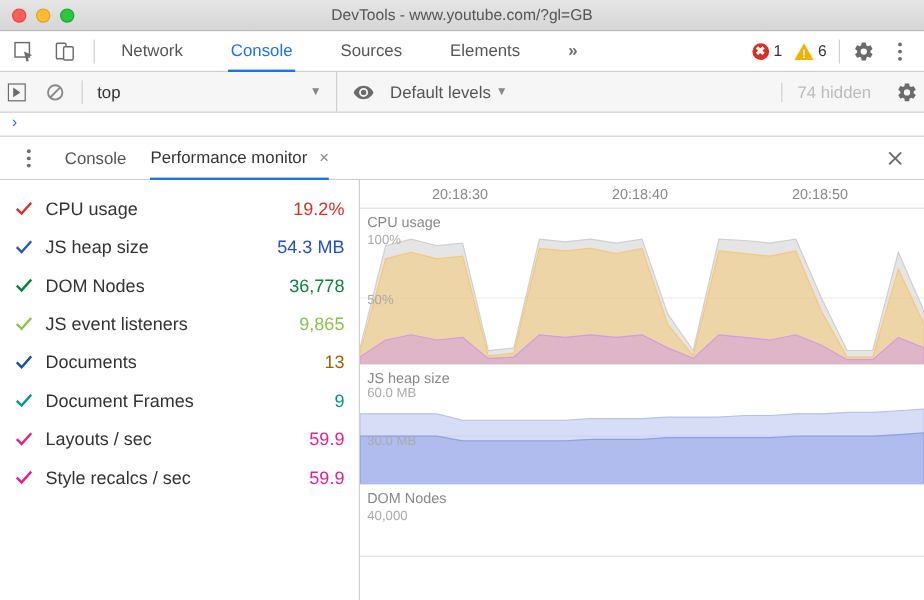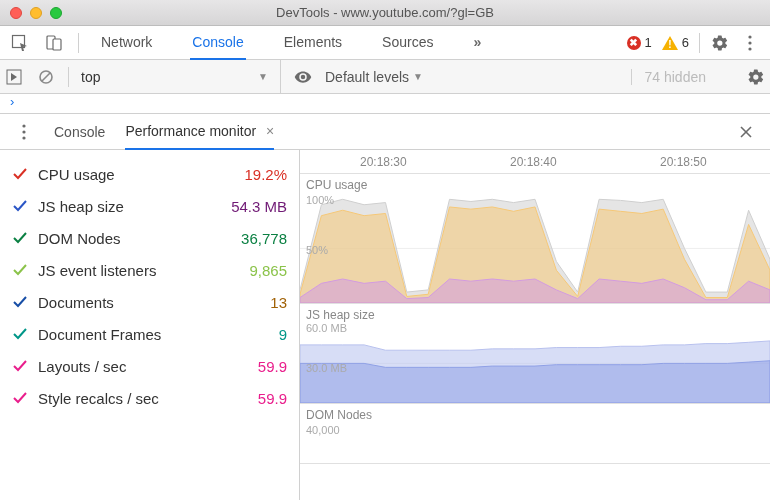--- a/index.html
+++ b/index.html
@@ -29,21 +29,21 @@
   .warn-tri svg { display:block; }
   .gear svg, .kebab svg { display:block; }
 
   
   .ctrlrow { height: 34px; border-bottom: 1px solid #d0d0d0; display:flex; align-items:center; padding:0 4px; gap:12px; background:#f6f6f6; }
   .ctx-select { flex:0 0 200px; display:flex; align-items:center; justify-content:space-between; border-right:1px solid #d0d0d0; padding-right:12px; height:100%; }
   .ctx-select .ctx-label { color:#333; }
   .filter-input { border:1px solid #d0d0d0; background:#fff; height:24px; padding:0 6px; font-size:13px; width:84px; color:#888; }
   .levels { color:#555; display:flex; align-items:center; gap:4px; }
   .hidden-count { color:#bbb; border-left:1px solid #d0d0d0; padding:0 12px; height:100%; display:flex; align-items:center; }
-  .right-gap { margin-left:auto; display:flex; align-items:center; gap:28px; }
+  .right-gap { margin-left:auto; display:flex; align-items:center; gap:8px; }
   .prompt-row { height:20px; border-bottom:1px solid #d0d0d0; color:#1a73e8; padding-left:10px; font-family:monospace; font-size:13px; }
 
   
   .drawerrow { height:36px; border-bottom:1px solid #d0d0d0; display:flex; align-items:center; padding:0 14px; gap:20px; }
   .drawertab { color:#555; font-size:14px; padding:9px 0 9px; cursor:pointer; }
   .drawertab.active { color:#333; border-bottom:2px solid #1a73e8; margin-bottom:-1px; }
   .drawertab .close { margin-left:6px; color:#888; }
   .drawerrow .spacer { flex:1; }
 
   
@@ -86,22 +86,22 @@
   <div class="icon-box">
     <svg width="18" height="18" viewBox="0 0 18 18">
         <rect x="2" y="2" width="8" height="13" fill="none" stroke="#6b6b6b" stroke-width="1.2" rx="1"></rect>
         <rect x="8" y="5" width="8" height="11" fill="#fff" stroke="#6b6b6b" stroke-width="1.2" rx="1"></rect>
       </svg>
   </div>
   <div class="divider-v"></div>
   <div class="toptabs">
     <div class="toptab">Network</div>
     <div class="toptab active">Console</div>
+    <div class="toptab">Sources</div>
     <div class="toptab">Elements</div>
-    <div class="toptab">Sources</div>
     <div class="toptab more-chev" style="font-weight:bold">»</div>
   </div>
   <div class="right">
     <div class="badge">
       <span class="circ err">✖</span>
       <span>1</span>
     </div>
     <div class="badge">
       <span class="warn-tri">
         <svg width="16" height="14" viewBox="0 0 16 14">
@@ -198,21 +198,21 @@
             <path d="M2 8 L6 12 L14 3" fill="none" stroke="#d93025" stroke-width="2"></path>
           </svg></span>
         <span class="metric-label">CPU usage</span>
         <span class="metric-val" style="color:#d93025">19.2%</span>
       </div>
       <div class="metric-row">
         <span class="check"><svg width="16" height="16" viewBox="0 0 16 16">
             <path d="M2 8 L6 12 L14 3" fill="none" stroke="#2a56c6" stroke-width="2"></path>
           </svg></span>
         <span class="metric-label">JS heap size</span>
-        <span class="metric-val" style="color:#701a75">54.3 MB</span>
+        <span class="metric-val" style="color:#1d4ed8">54.3 MB</span>
       </div>
       <div class="metric-row">
         <span class="check"><svg width="16" height="16" viewBox="0 0 16 16">
             <path d="M2 8 L6 12 L14 3" fill="none" stroke="#0b8043" stroke-width="2"></path>
           </svg></span>
         <span class="metric-label">DOM Nodes</span>
         <span class="metric-val" style="color:#0b8043">36,778</span>
       </div>
       <div class="metric-row">
         <span class="check"><svg width="16" height="16" viewBox="0 0 16 16">

